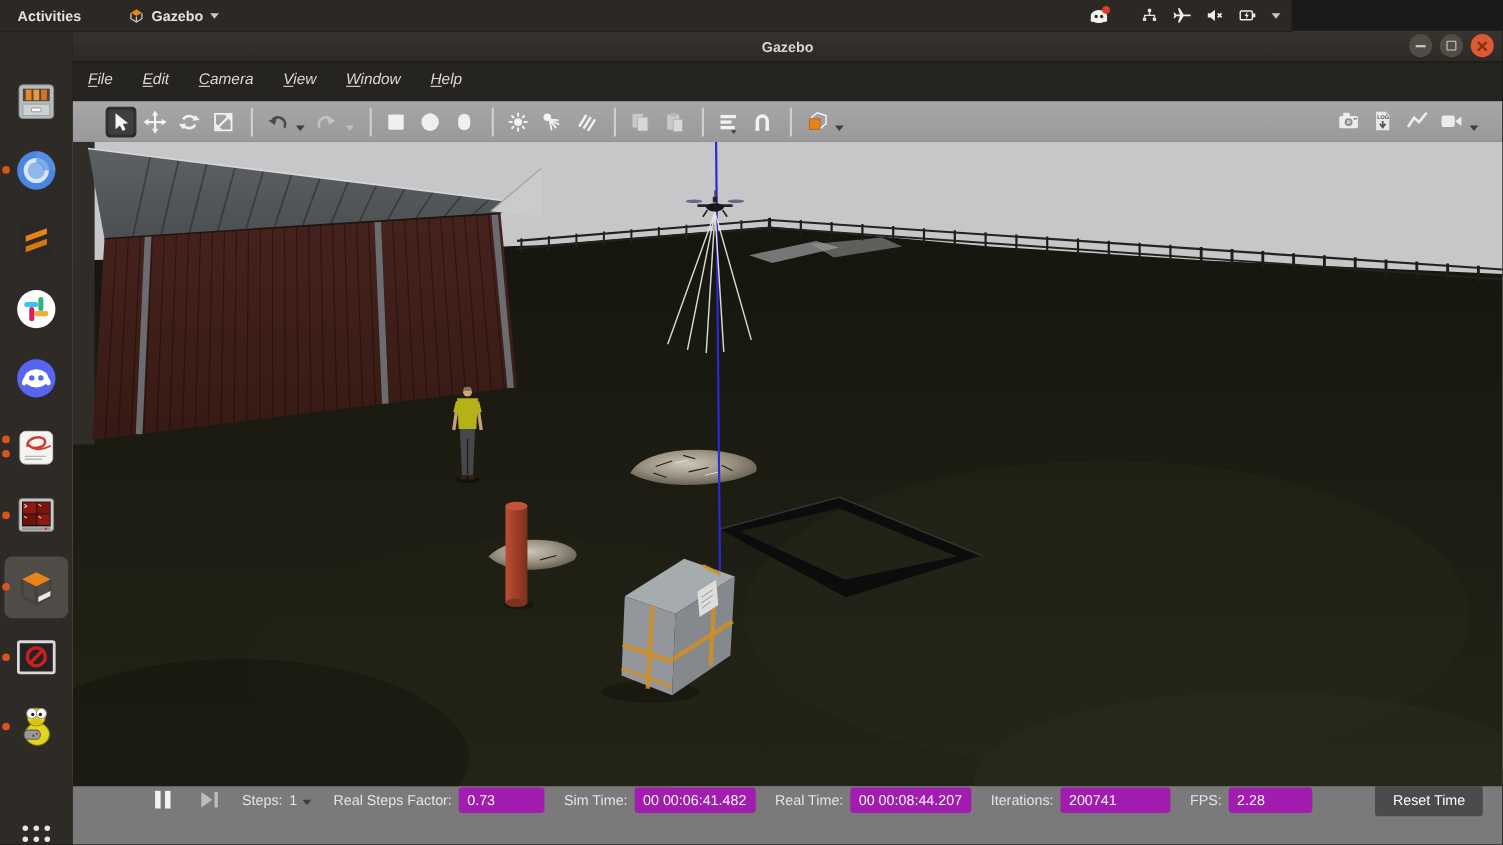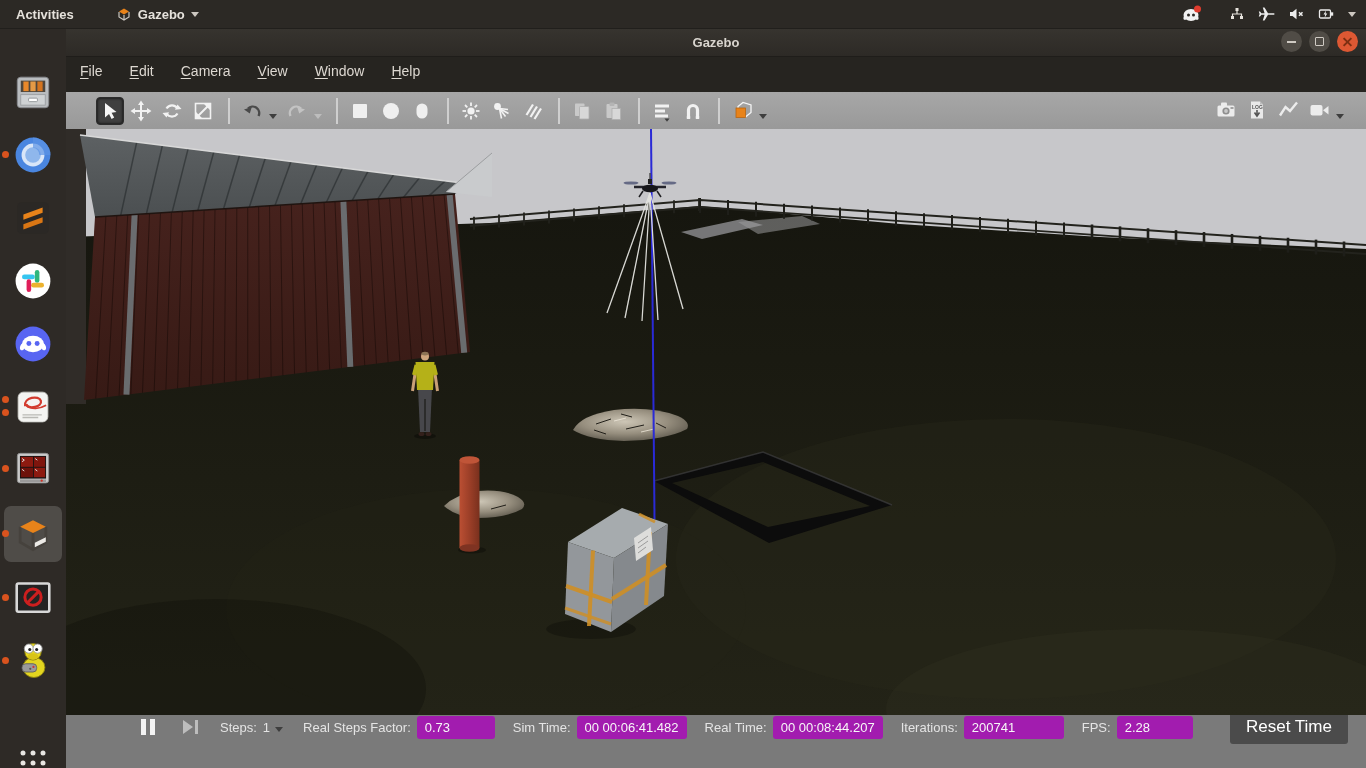--- a/index.html
+++ b/index.html
@@ -1,19 +1,19 @@
 <!DOCTYPE html>
 <html><head>
 <meta charset="utf-8">
 <style>
   html,body{margin:0;padding:0;background:#000;}
   #screen{position:relative;width:1366px;height:768px;overflow:hidden;background:#1a1a1a;
           font-family:"Liberation Sans",sans-serif;-webkit-user-select:none;user-select:none;}
   
-  #topbar{position:absolute;left:0;top:0;width:1366px;height:28px;background:#2c2925;
+  #topbar{position:absolute;left:0;top:0;width:1174px;height:28px;background:#2c2925;
           border-bottom:1px solid #211f1c;display:flex;align-items:center;color:#e6e2dc;
           font-size:13px;font-weight:bold;z-index:30;}
   #activities{padding:0 16px;height:100%;display:flex;align-items:center;}
   #appmenu{margin-left:26px;display:flex;align-items:center;gap:6px;}
   #clock{position:absolute;left:0;right:0;text-align:center;pointer-events:none;}
   #tray{position:absolute;right:10px;top:0;height:28px;display:flex;align-items:center;gap:13px;}
   .caret{width:0;height:0;border-left:4px solid transparent;border-right:4px solid transparent;
          border-top:5px solid #ccc7c0;display:inline-block;}
   
   #dock{position:absolute;left:0;top:28px;width:66px;height:740px;background:#2e2a26;z-index:20;}
@@ -26,21 +26,21 @@
             position:relative;display:flex;align-items:center;justify-content:center;
             color:#d8d4ce;font-size:13px;font-weight:bold;}
   #winctl{position:absolute;right:8px;top:3px;display:flex;gap:7px;}
   .wc{width:21px;height:21px;border-radius:50%;background:#504c46;display:flex;align-items:center;justify-content:center;position:relative;}
   .wc.close{background:#dd5833;}
   .wc .minus{width:9px;height:2px;background:#cfcac3;}
   .wc .sq{width:7px;height:7px;border:1.5px solid #cfcac3;border-radius:1px;}
   .wc .x1,.wc .x2{position:absolute;width:11px;height:2px;background:#7c2f13;left:5px;top:9.5px;}
   .wc .x1{transform:rotate(45deg);} .wc .x2{transform:rotate(-45deg);}
   #menubar{height:27px;background:#262420;display:flex;align-items:center;padding-left:14px;gap:27px;
-           font-size:14px;color:#ddd8d1;}
+           font-size:14px;color:#ddd8d1;font-style:italic;}
   .mi b{font-weight:normal;text-decoration:underline;text-underline-offset:2px;}
   #toolgap{height:8px;background:#262420;}
   #toolbar{height:37px;background:linear-gradient(#a7a7a7,#999999);display:flex;align-items:center;
            padding-left:30px;position:relative;}
   .tb{width:28px;height:28px;display:flex;align-items:center;justify-content:center;border:none;
       background:transparent;padding:0;margin-right:3px;}
   .tb.active{background:#3f3f3f;border:1px solid #2c2c2c;border-radius:4px;box-shadow:inset 0 0 3px #000;}
   .sep{width:2px;height:26px;background:#cfcfcf;margin:0 8px;}
   .tbcar{width:0;height:0;border-left:4px solid transparent;border-right:4px solid transparent;
          border-top:5px solid #3e3e3e;margin:12px 6px 0 0;}
@@ -55,21 +55,21 @@
   .sb-label{margin-right:6px;white-space:nowrap;}
   .fld{background:#a21caf;border-radius:3px;padding:4px 8px;color:#f7f7f7;margin-right:18px;white-space:nowrap;}
   #pausebtn{display:flex;gap:4px;margin-right:28px;border:none;background:transparent;padding:0;}
   #pausebtn span{width:5px;height:16px;background:#f4f4f4;}
   #stepbtn{display:flex;align-items:center;margin-right:22px;border:none;background:transparent;padding:0;}
   #stepbtn .tri{width:0;height:0;border-left:10px solid #bdbdbd;border-top:7px solid transparent;border-bottom:7px solid transparent;}
   #stepbtn .bar{width:3px;height:14px;background:#bdbdbd;margin-left:2px;}
   #steps-caret{width:0;height:0;border-left:4px solid transparent;border-right:4px solid transparent;
                border-top:5px solid #3e3e3e;margin:4px 20px 0 5px;}
   #resetbtn{margin-left:auto;margin-right:8px;background:#4b4b4b;color:#fff;border:none;border-radius:3px;
-            padding:7px 16px;font-size:17px;font-family:"Liberation Sans",sans-serif;}
+            padding:7px 16px;font-size:13px;font-family:"Liberation Sans",sans-serif;}
 </style>
 </head>
 <body>
 
 <div id="screen">
 
   <div id="topbar">
     <div id="activities">Activities</div>
     <div id="appmenu">
       <svg width="16" height="16" viewBox="0 0 16 16">

